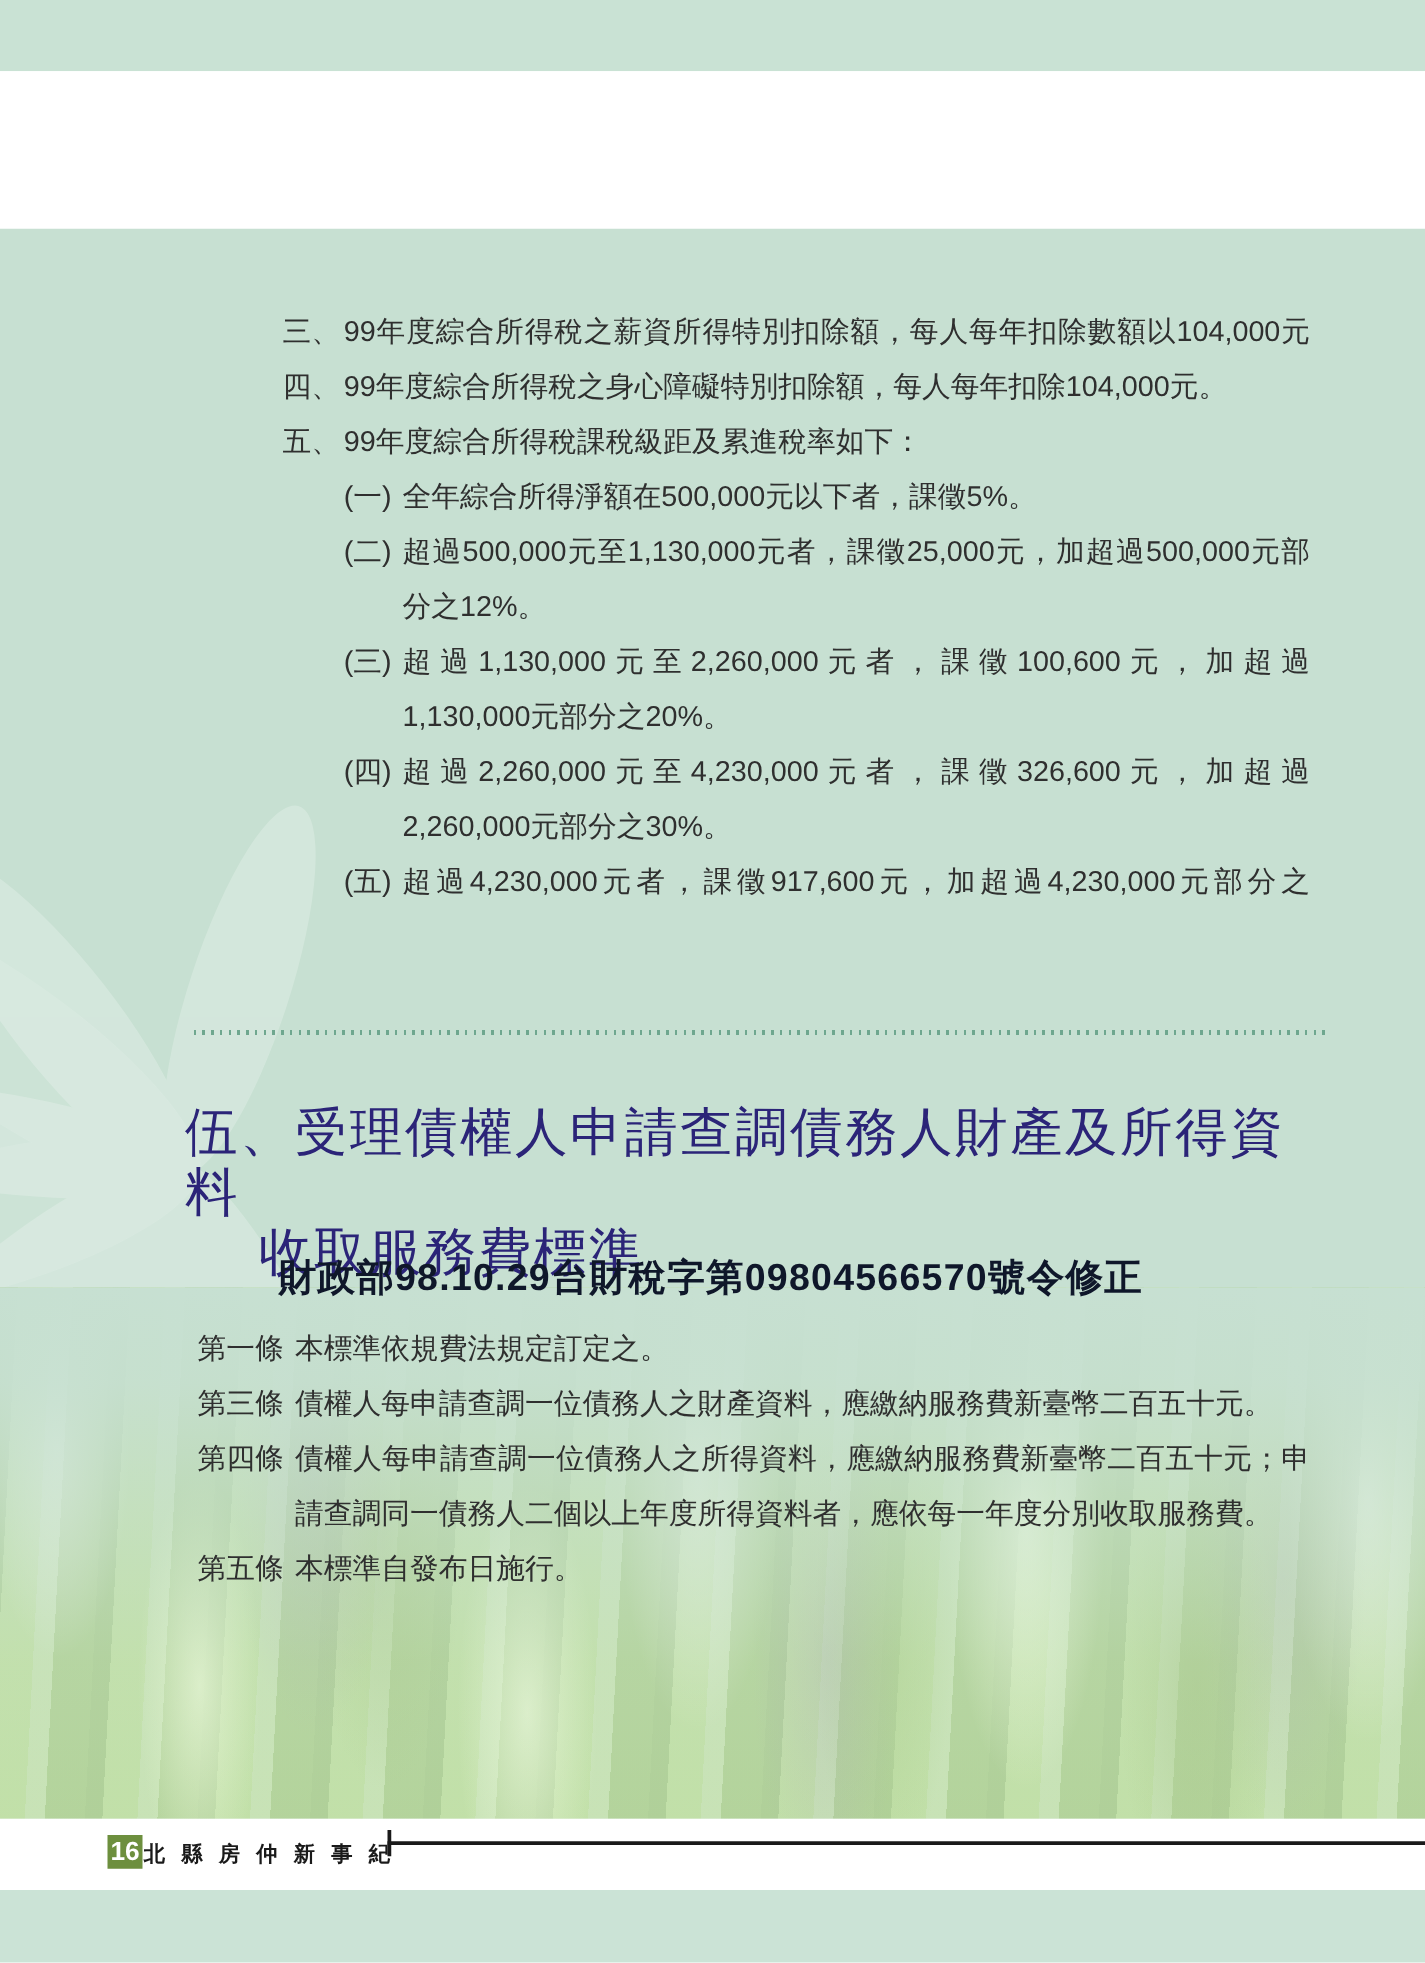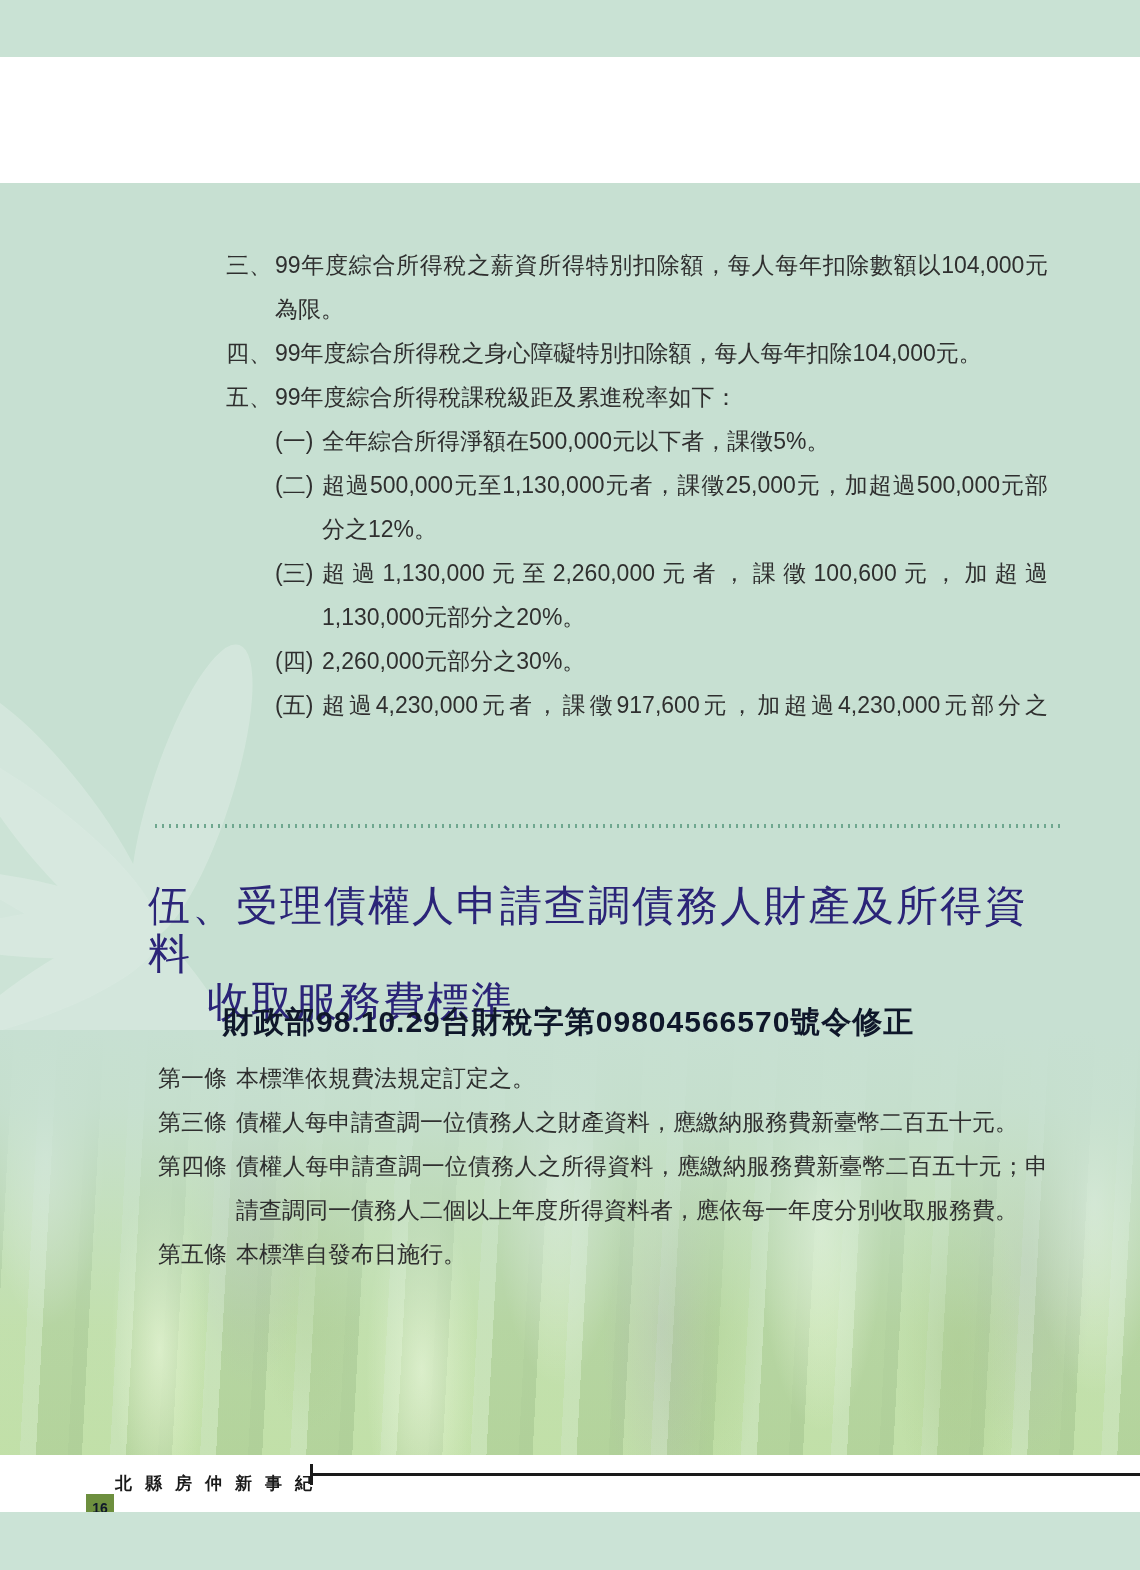--- a/index.html
+++ b/index.html
@@ -83,22 +83,22 @@
   .sec-sub .num{font-weight:800;}
 
   
   .articles{position:absolute;left:158px;top:1056px;width:890px;color:#2f2f2f;
     font-size:23px;line-height:44px;}
   .articles .row .lbl{flex:0 0 78px;}
 
   
   .page-badge{
     position:absolute;left:86px;top:1468px;width:28px;height:27px;
-    background:#6d8f3e;color:#0f172a;font-weight:700;font-size:14px;
-    display:flex;align-items:center;justify-content:center;margin-top:26px;
+    background:#6d8f3e;color:#ffffff;font-weight:700;font-size:21px;
+    display:flex;align-items:center;justify-content:center;
   }
   .mag-title{
     position:absolute;left:115px;top:1472px;
     color:#1a1a1a;font-weight:700;font-size:17px;letter-spacing:13px;white-space:nowrap;
   }
   .footer-rule{position:absolute;left:310px;top:1473px;width:830px;height:3px;background:#1a1a1a;}
   .footer-rule-tick{position:absolute;left:310px;top:1464px;width:3px;height:21px;background:#1a1a1a;}
 </style>
 </head>
 <body>
@@ -126,21 +126,20 @@
 
   <div class="photo"></div>
   <div class="photo-fade"></div>
 
   <div class="doc-text">
     <div>
         <div class="row">
           <div class="lbl">三、</div>
           <div class="txt">
             <div class="line fill">99年度綜合所得稅之薪資所得特別扣除額，每人每年扣除數額以104,000元</div>
-            <div class="line">為限。</div>
           </div>
         </div>
         <div class="row">
           <div class="lbl">四、</div>
           <div class="txt">
             <div class="line">99年度綜合所得稅之身心障礙特別扣除額，每人每年扣除104,000元。</div>
           </div>
         </div>
         <div class="row">
           <div class="lbl">五、</div>
@@ -166,20 +165,21 @@
         <div class="row">
           <div class="lbl">(三)</div>
           <div class="txt">
             <div class="line fill">超過1,130,000元至2,260,000元者，課徵100,600元，加超過</div>
             <div class="line">1,130,000元部分之20%。</div>
           </div>
         </div>
         <div class="row">
           <div class="lbl">(四)</div>
           <div class="txt">
+            <div class="line fill">超過2,260,000元至4,230,000元者，課徵326,600元，加超過</div>
             <div class="line">2,260,000元部分之30%。</div>
           </div>
         </div>
         <div class="row">
           <div class="lbl">(五)</div>
           <div class="txt">
             <div class="line fill">超過4,230,000元者，課徵917,600元，加超過4,230,000元部分之</div>
           </div>
         </div>
       </div>

